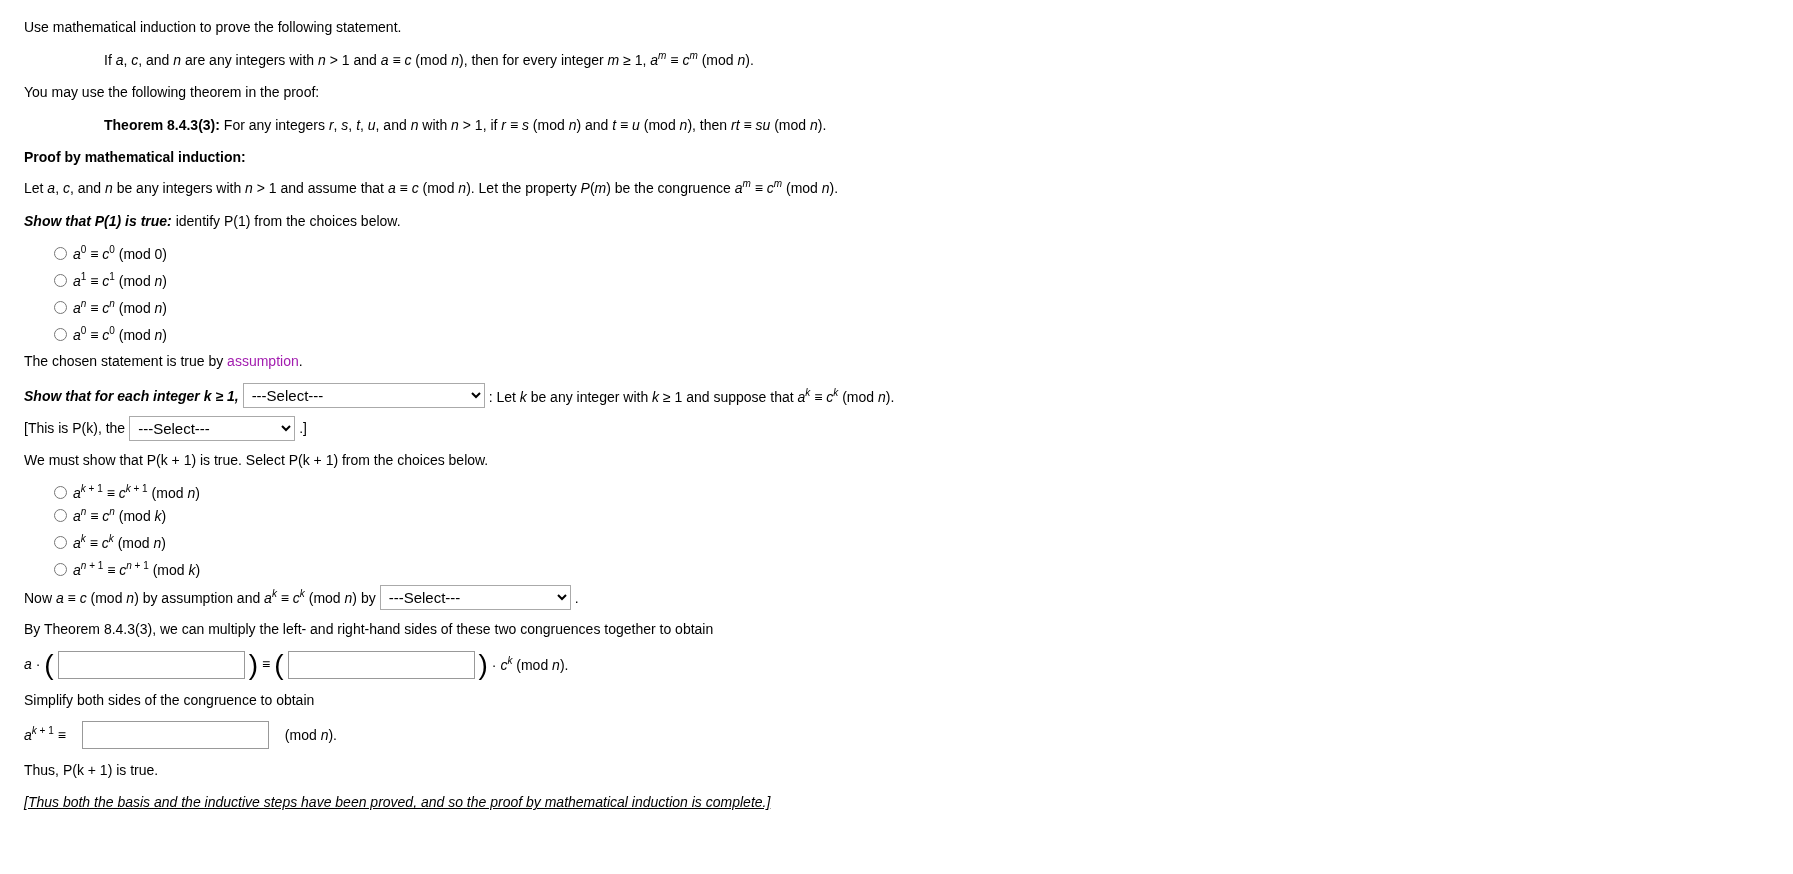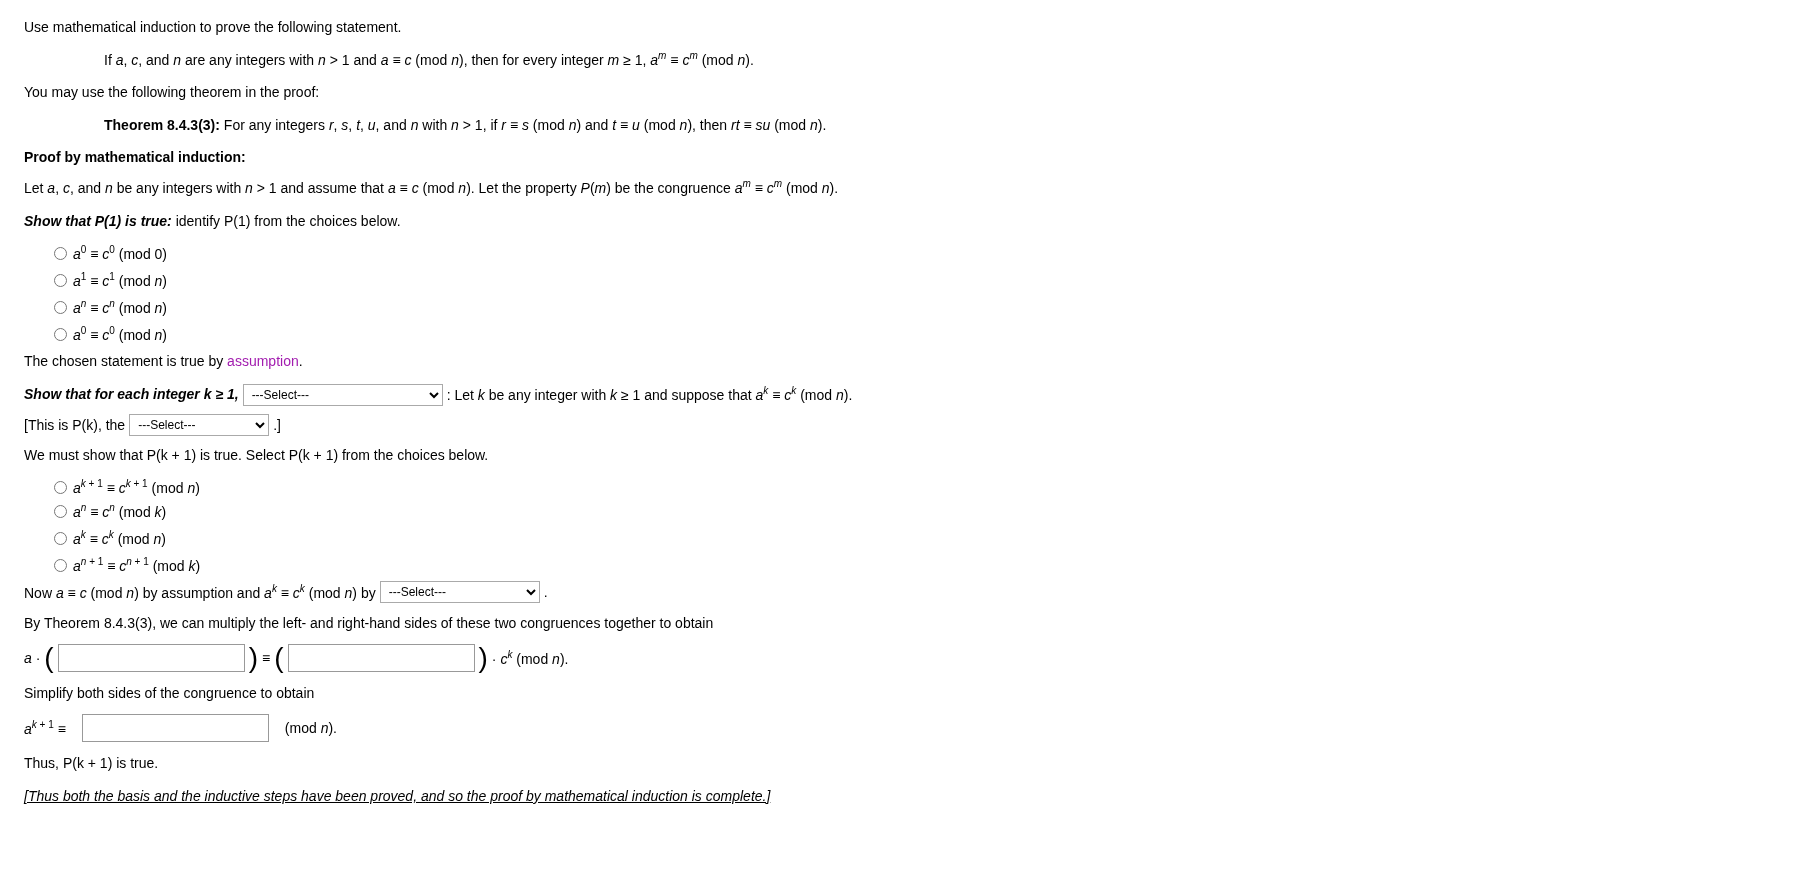--- a/index.html
+++ b/index.html
@@ -15,21 +15,21 @@
     .indent { margin-left: 80px; display: block; }
     .bold { font-weight: bold; }
     .italic { font-style: italic; }
     sup { font-size: 10px; }
     .theorem-text { margin-left: 80px; display: block; margin-bottom: 10px; }
     .proof-header { font-weight: bold; margin-bottom: 8px; }
     .radio-group { margin: 4px 0 4px 30px; }
     .radio-group label { display: flex; align-items: center; gap: 6px; cursor: pointer; }
     .radio-group input[type="radio"] { margin: 0; }
     select {
-      font-size: 12px;
+      font-size: 15px;
       padding: 2px 4px;
       border: 1px solid #aaa;
       background: #fff;
       cursor: pointer;
     }
     .answer-text { color: #a21caf; }
     .math-input {
       display: inline-block;
       border: 1px solid #999;
       min-width: 120px;

